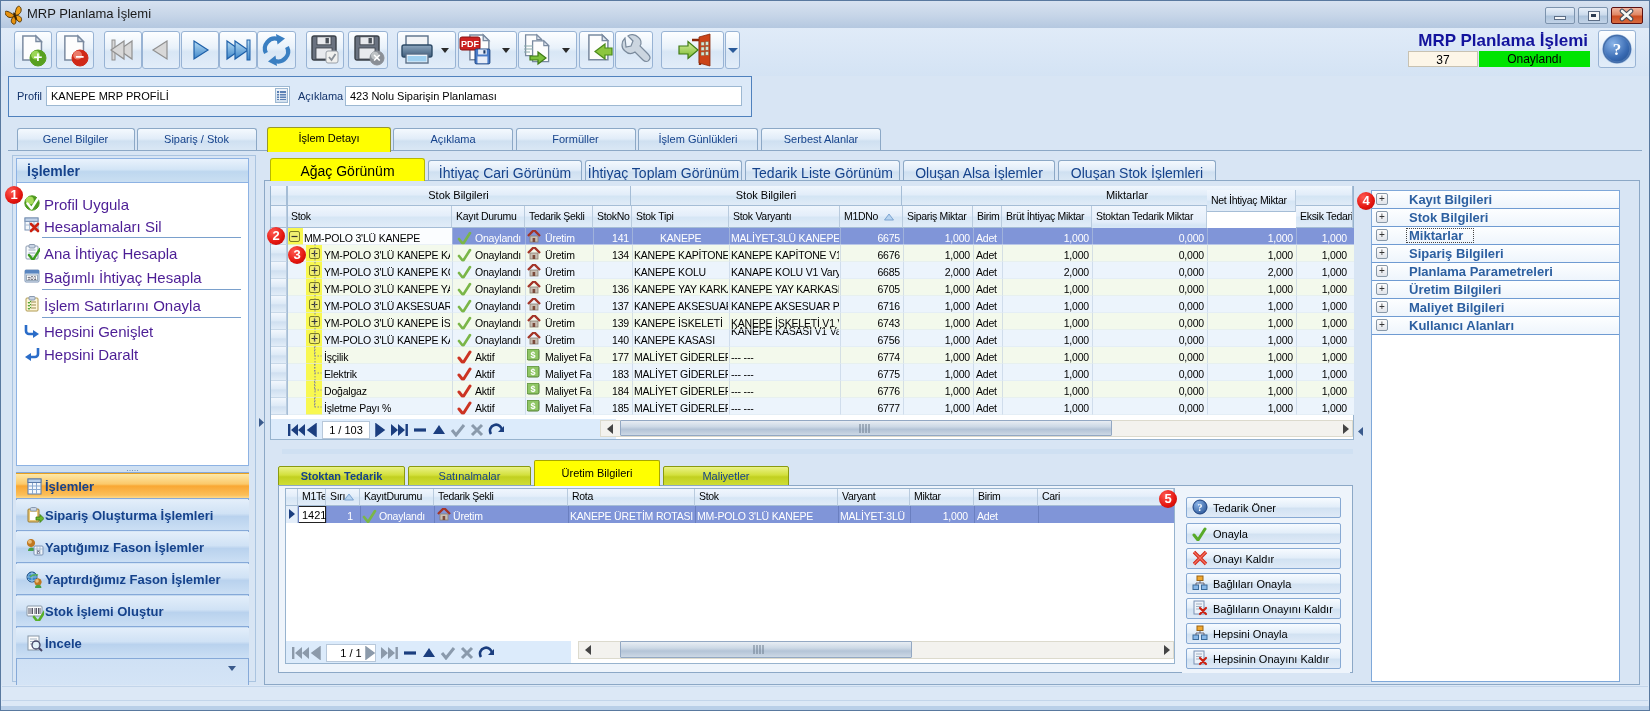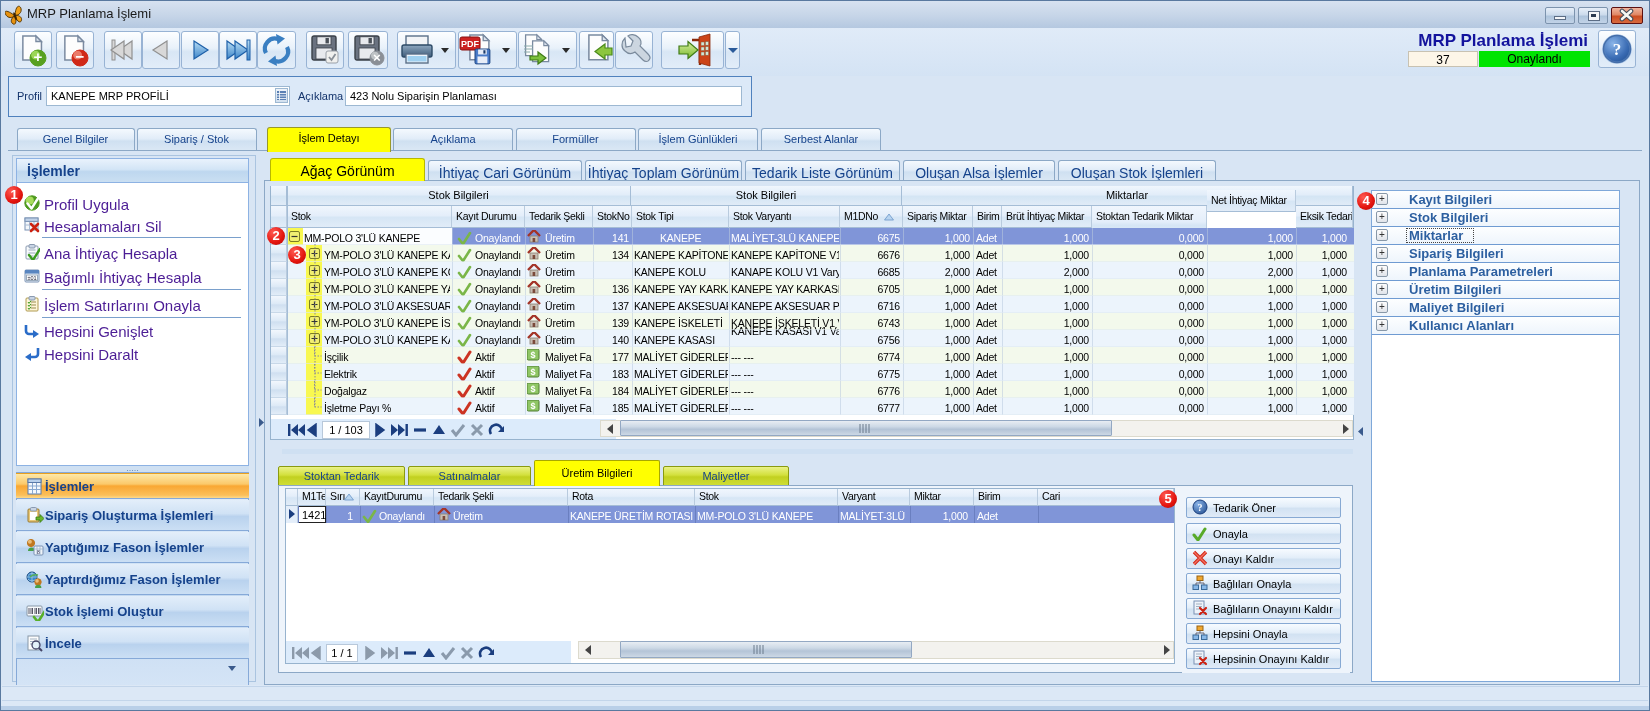--- a/index.html
+++ b/index.html
@@ -811,21 +811,21 @@
     <path d="M7 0 L1 5 l6 5z" fill="#444"></path>
   </svg>
 <svg class="abs" style="left:1342px;top:424px" width="8" height="10" viewBox="0 0 8 10">
     <path d="M1 0 l6 5 -6 5z" fill="#444"></path>
   </svg>
 <div class="scrthumb h" style="left:620px;top:420px;width:492px;height:16px"></div>
 <svg class="abs" style="left:858px;top:424px" width="16" height="10" viewBox="0 0 16 10">
     <path d="M2 0 v9 M5 0 v9 M8 0 v9 M11 0 v9" stroke="#6a7a8c" stroke-width="1"></path>
   </svg>
 <div class="abs" style="left:282px;top:449px;width:1071px;height:5px;background:#cfe0f2"></div>
-<div class="ytab" style="left:278px;width:127px;top:466px;height:20px;">Stoktan Tedarik</div>
+<div class="ytab" style="left:278px;width:127px;top:466px;height:20px;font-weight:bold;">Stoktan Tedarik</div>
 <div class="ytab" style="left:408px;width:123px;top:466px;height:20px;">Satınalmalar</div>
 <div class="ytab sel" style="left:534px;width:126px;top:460px;height:26px;padding-top:6px">Üretim Bilgileri</div>
 <div class="ytab" style="left:663px;width:126px;top:466px;height:20px;">Maliyetler</div>
 <div class="abs" style="left:278px;top:485px;width:1075px;height:188px;border:1px solid #8ca8c6;background:#eef4fb"></div>
 <div class="gridbox" style="left:285px;top:488px;width:890px;height:176px"></div>
 <div class="hcell" style="left:286px;top:489px;width:12px;height:17px"></div>
 <div class="hcell" style="left:298px;top:489px;width:28px;height:17px;padding-top:1px">M1Te</div>
 <div class="hcell" style="left:326px;top:489px;width:34px;height:17px;padding-top:1px">Sırı</div>
 <div class="hcell" style="left:360px;top:489px;width:74px;height:17px;padding-top:1px">KayıtDurumu</div>
 <div class="hcell" style="left:434px;top:489px;width:134px;height:17px;padding-top:1px">Tedarik Şekli</div>
@@ -873,21 +873,21 @@
 <div class="abs" style="left:974px;top:506px;width:1px;height:17px;background:#6a7fc0"></div>
 <div class="abs" style="left:1038px;top:506px;width:1px;height:17px;background:#6a7fc0"></div>
 <div class="navstrip" style="left:286px;top:641px;width:285px;height:22px"></div>
 <svg class="abs" style="left:290px;top:646px" width="20" height="14" viewBox="0 0 20 14">
     <rect x="2" y="1" width="2.4" height="12" fill="#8c9aaa"></rect>
     <path d="M12 1 L5 7 l7 6z M19 1 l-7 6 7 6z" fill="#8c9aaa"></path>
   </svg>
 <svg class="abs" style="left:310px;top:646px" width="12" height="14" viewBox="0 0 12 14">
     <path d="M10 1 L2 7 l8 6z" stroke="#8c9aaa" stroke-width="1.5" fill="#8c9aaa"></path>
   </svg>
-<div class="abs" style="left:326px;top:644px;width:32px;height:18px;background:#fff;border:1px solid #b8c8da;text-align:center;font-size:11px;padding-top:2px">1 / 1</div>
+<div class="abs" style="left:326px;top:644px;width:50px;height:18px;background:#fff;border:1px solid #b8c8da;text-align:center;font-size:11px;padding-top:2px">1 / 1</div>
 <svg class="abs" style="left:364px;top:646px" width="12" height="14" viewBox="0 0 12 14">
     <path d="M2 1 l8 6 -8 6z" stroke="#8c9aaa" stroke-width="1.5" fill="#8c9aaa"></path>
   </svg>
 <svg class="abs" style="left:380px;top:646px" width="20" height="14" viewBox="0 0 20 14">
     <path d="M1 1 l7 6 -7 6z M8 1 l7 6 -7 6z" fill="#8c9aaa"></path>
     <rect x="15.5" y="1" width="2.4" height="12" fill="#8c9aaa"></rect>
   </svg>
 <svg class="abs" style="left:402px;top:646px" width="16" height="14" viewBox="0 0 16 14">
     <path d="M2 7 h12" stroke="#1b3e7f" stroke-width="3.2"></path>
   </svg>

